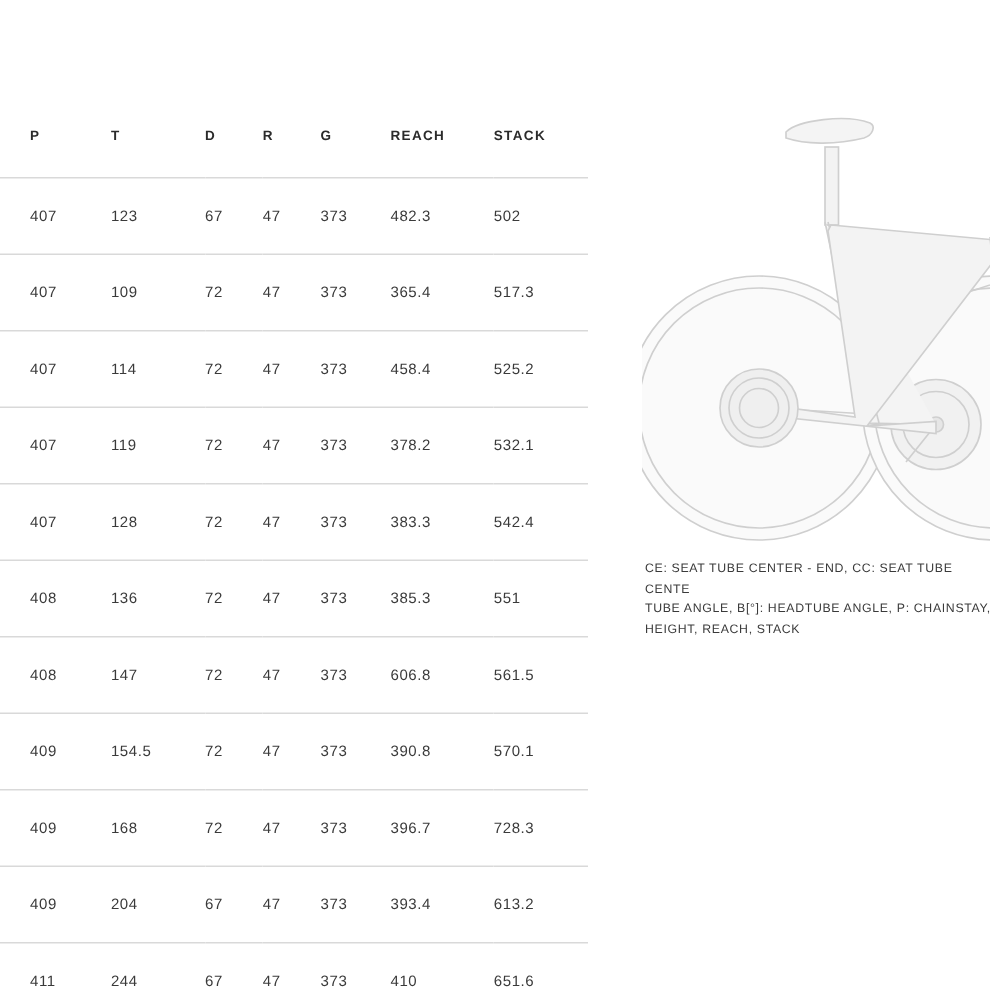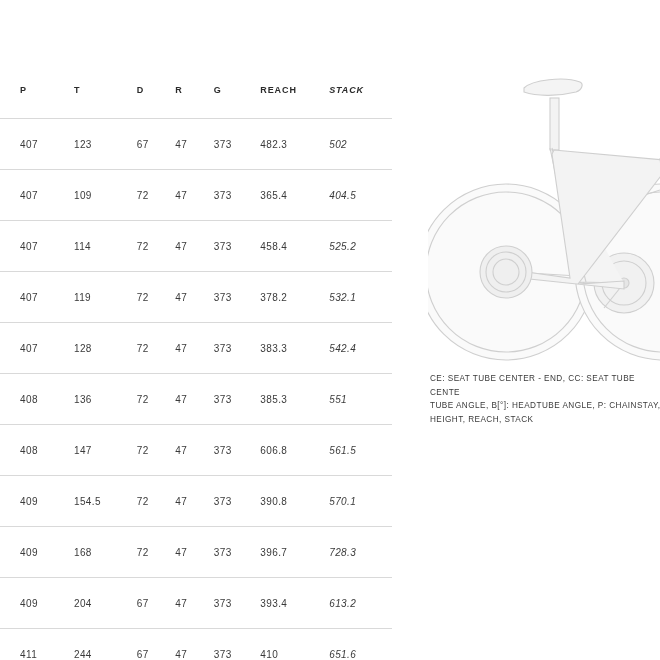--- a/index.html
+++ b/index.html
@@ -51,21 +51,21 @@
     font-size: 10px;
     letter-spacing: 0.04em;
   }
   
   .c0 { width: 53px; padding-left: 20px !important; }
   .c1 { width: 62px; }
   .c2 { width: 38px; }
   .c3 { width: 38px; }
   .c4 { width: 46px; }
   .c5 { width: 68px; }
-  .c6 { width: 62px; font-style: italic; }
+  .c6 { width: 62px; }
 
   
   .bike-figure {
     position: absolute;
     left: 428px;
     top: 40px;
     width: 240px;
     height: 330px;
   }
   .bike-figure svg {
@@ -112,21 +112,21 @@
         <td class="c5">482.3</td>
         <td class="c6">502</td>
       </tr>
       <tr>
         <td class="c0">407</td>
         <td class="c1">109</td>
         <td class="c2">72</td>
         <td class="c3">47</td>
         <td class="c4">373</td>
         <td class="c5">365.4</td>
-        <td class="c6">404.5</td>
+        <td class="c6">517.3</td>
       </tr>
       <tr>
         <td class="c0">407</td>
         <td class="c1">114</td>
         <td class="c2">72</td>
         <td class="c3">47</td>
         <td class="c4">373</td>
         <td class="c5">458.4</td>
         <td class="c6">525.2</td>
       </tr>

